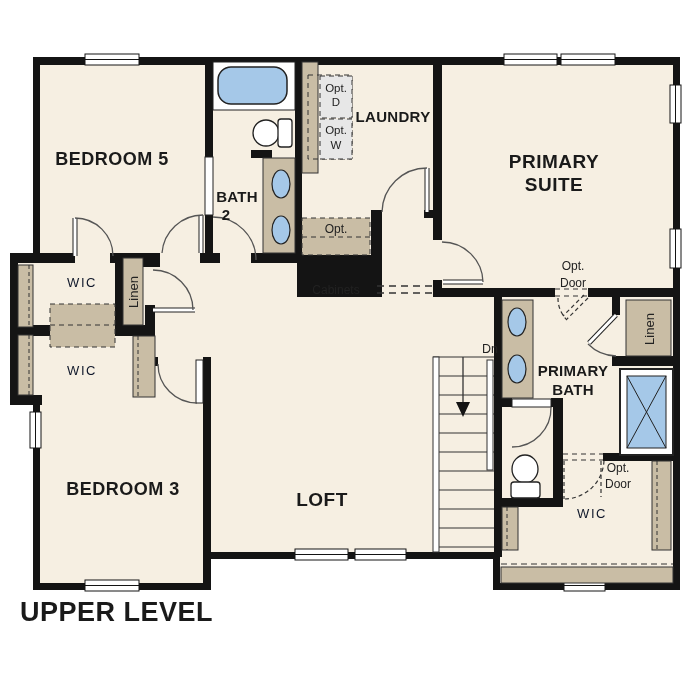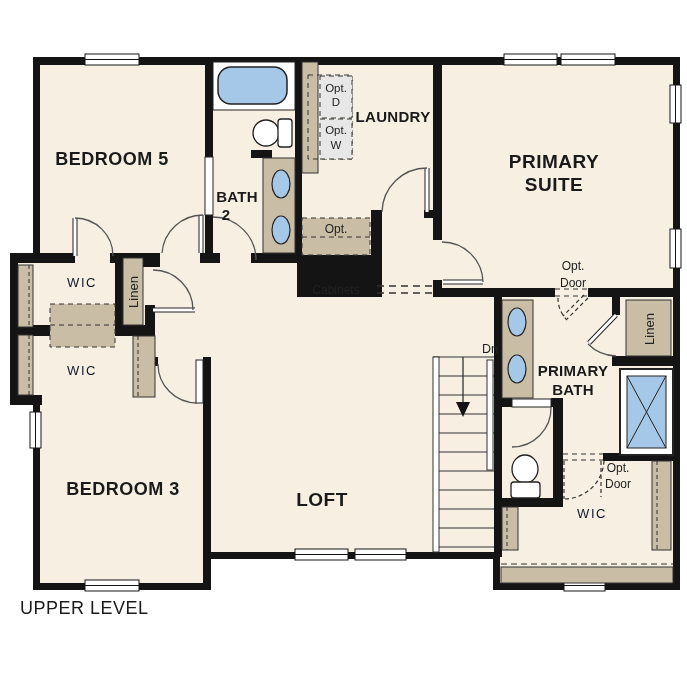--- a/index.html
+++ b/index.html
@@ -6,21 +6,21 @@
   #canvas{position:relative;width:687px;height:687px;background:#ffffff;overflow:hidden;
           font-family:"Liberation Sans", sans-serif;}
   #plan-svg{position:absolute;left:0;top:0;}
   .label{position:absolute;transform:translate(-50%,-50%);white-space:nowrap;color:#1a1a1a;
          font-family:"Liberation Sans", sans-serif;line-height:1;}
   .room{font-weight:bold;font-size:18px;letter-spacing:.5px;}
   .room-sm{font-weight:bold;font-size:15px;letter-spacing:.3px;}
   .tag{font-size:13px;letter-spacing:1.5px;color:#0f172a;}
   .ann{font-size:12px;color:#222;}
   .vert{transform:translate(-50%,-50%) rotate(-90deg);}
-  .title{font-weight:normal;font-size:18px;letter-spacing:.5px;transform:none;}
+  .title{font-weight:bold;font-size:27px;letter-spacing:.5px;transform:none;}
 </style>
 </head>
 <body>
 
 <div id="canvas">
 <svg id="plan-svg" width="687" height="687" viewBox="0 0 687 687">
 
   <g fill="#f6efe2">
     <rect x="33" y="57" width="647" height="240"></rect>
     <rect x="10" y="253" width="201" height="152"></rect>

